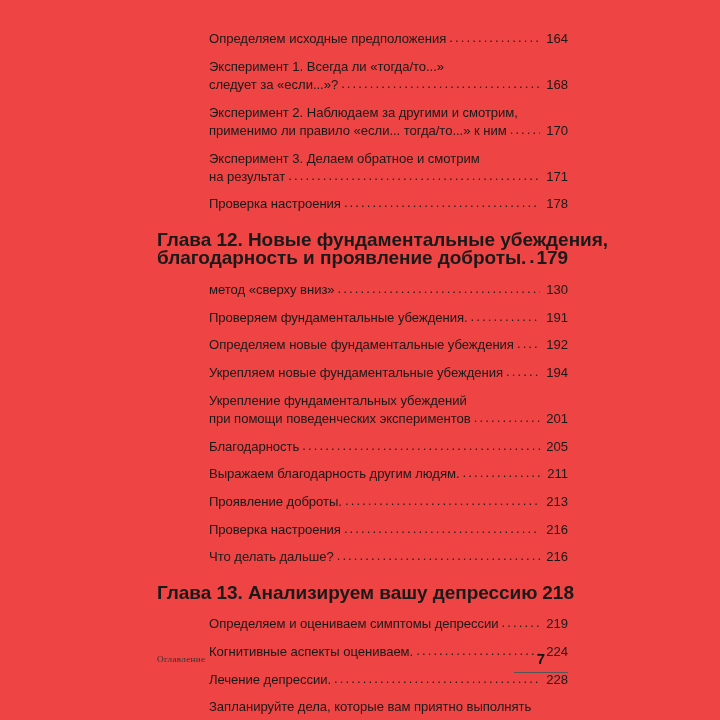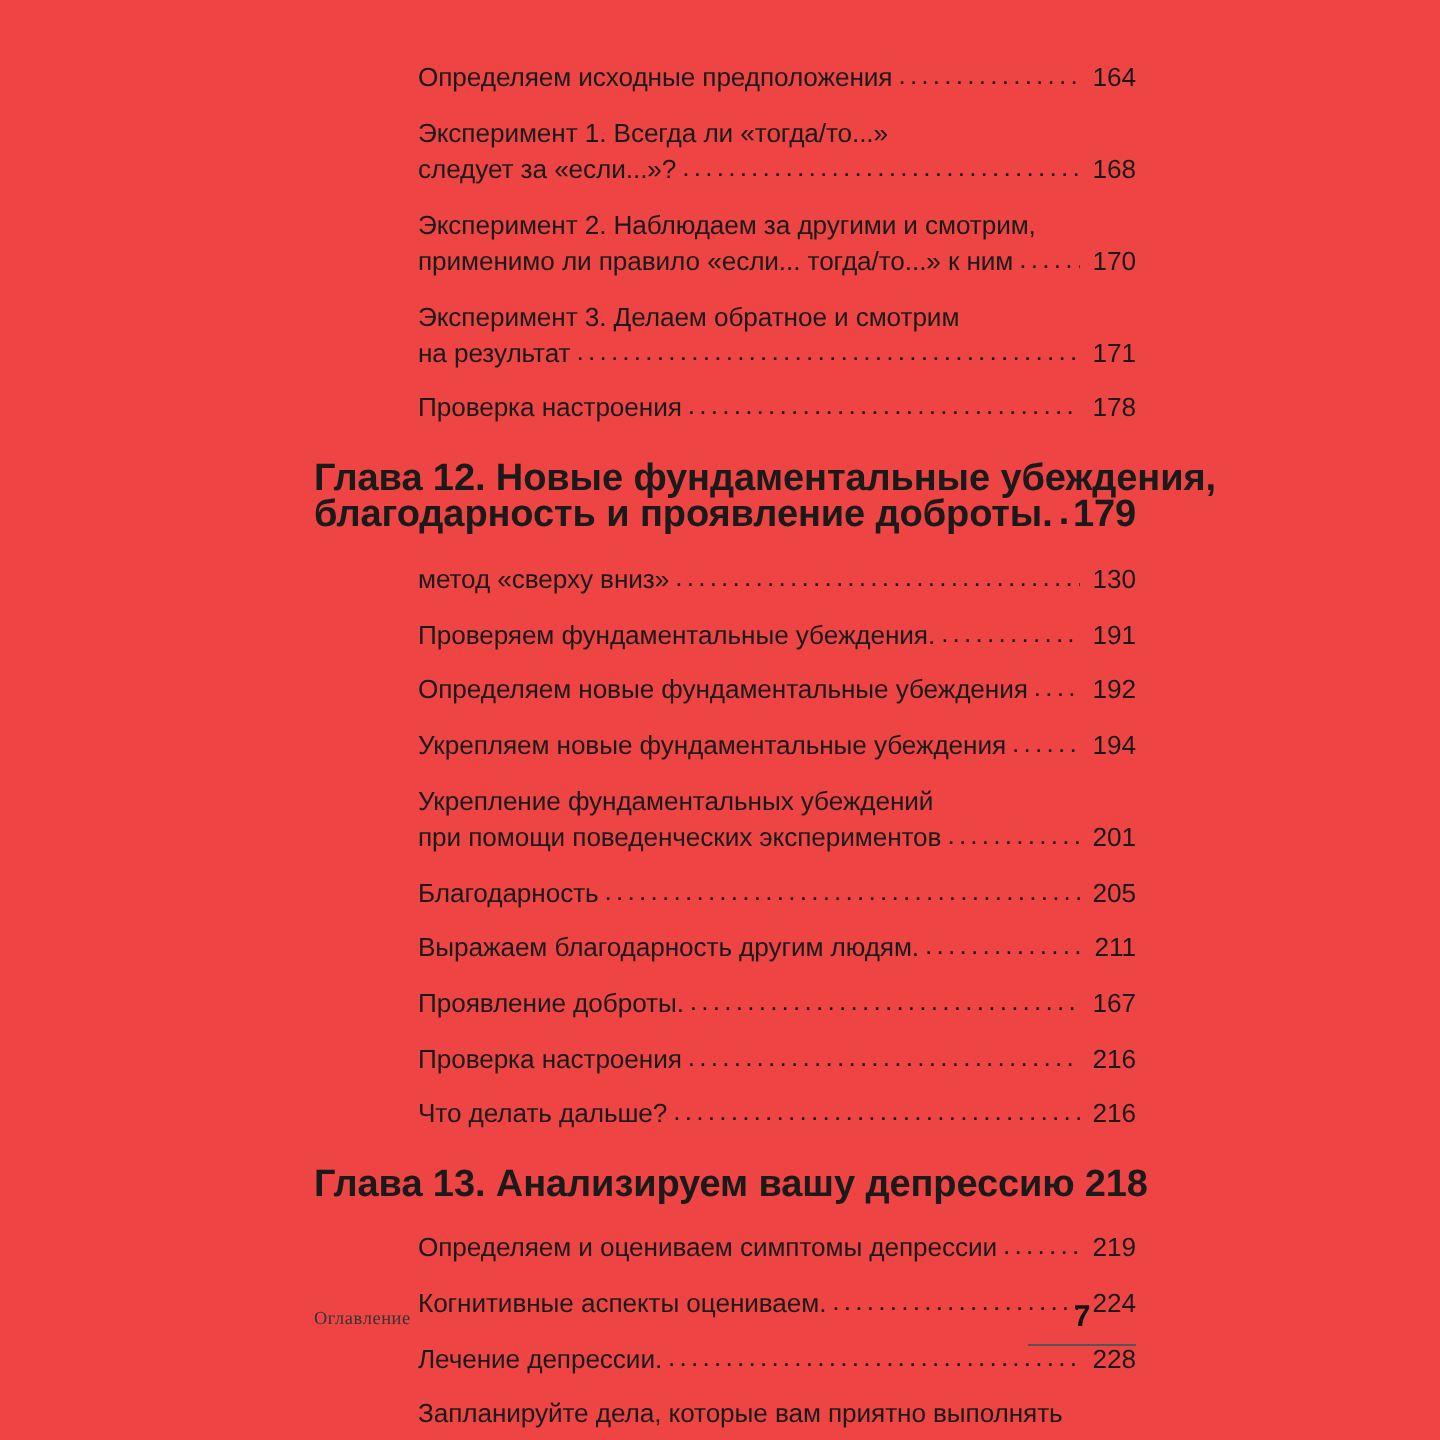--- a/index.html
+++ b/index.html
@@ -226,21 +226,21 @@
         <div class="entry-line">
           <span class="entry-text">Выражаем благодарность другим людям.</span>
           <span class="leader"></span>
           <span class="pageno">211</span>
         </div>
       </div>
       <div class="entry sub">
         <div class="entry-line">
           <span class="entry-text">Проявление доброты.</span>
           <span class="leader"></span>
-          <span class="pageno">167</span>
+          <span class="pageno">213</span>
         </div>
       </div>
       <div class="entry sub">
         <div class="entry-line">
           <span class="entry-text">Проверка настроения</span>
           <span class="leader"></span>
           <span class="pageno">216</span>
         </div>
       </div>
       <div class="entry sub">

